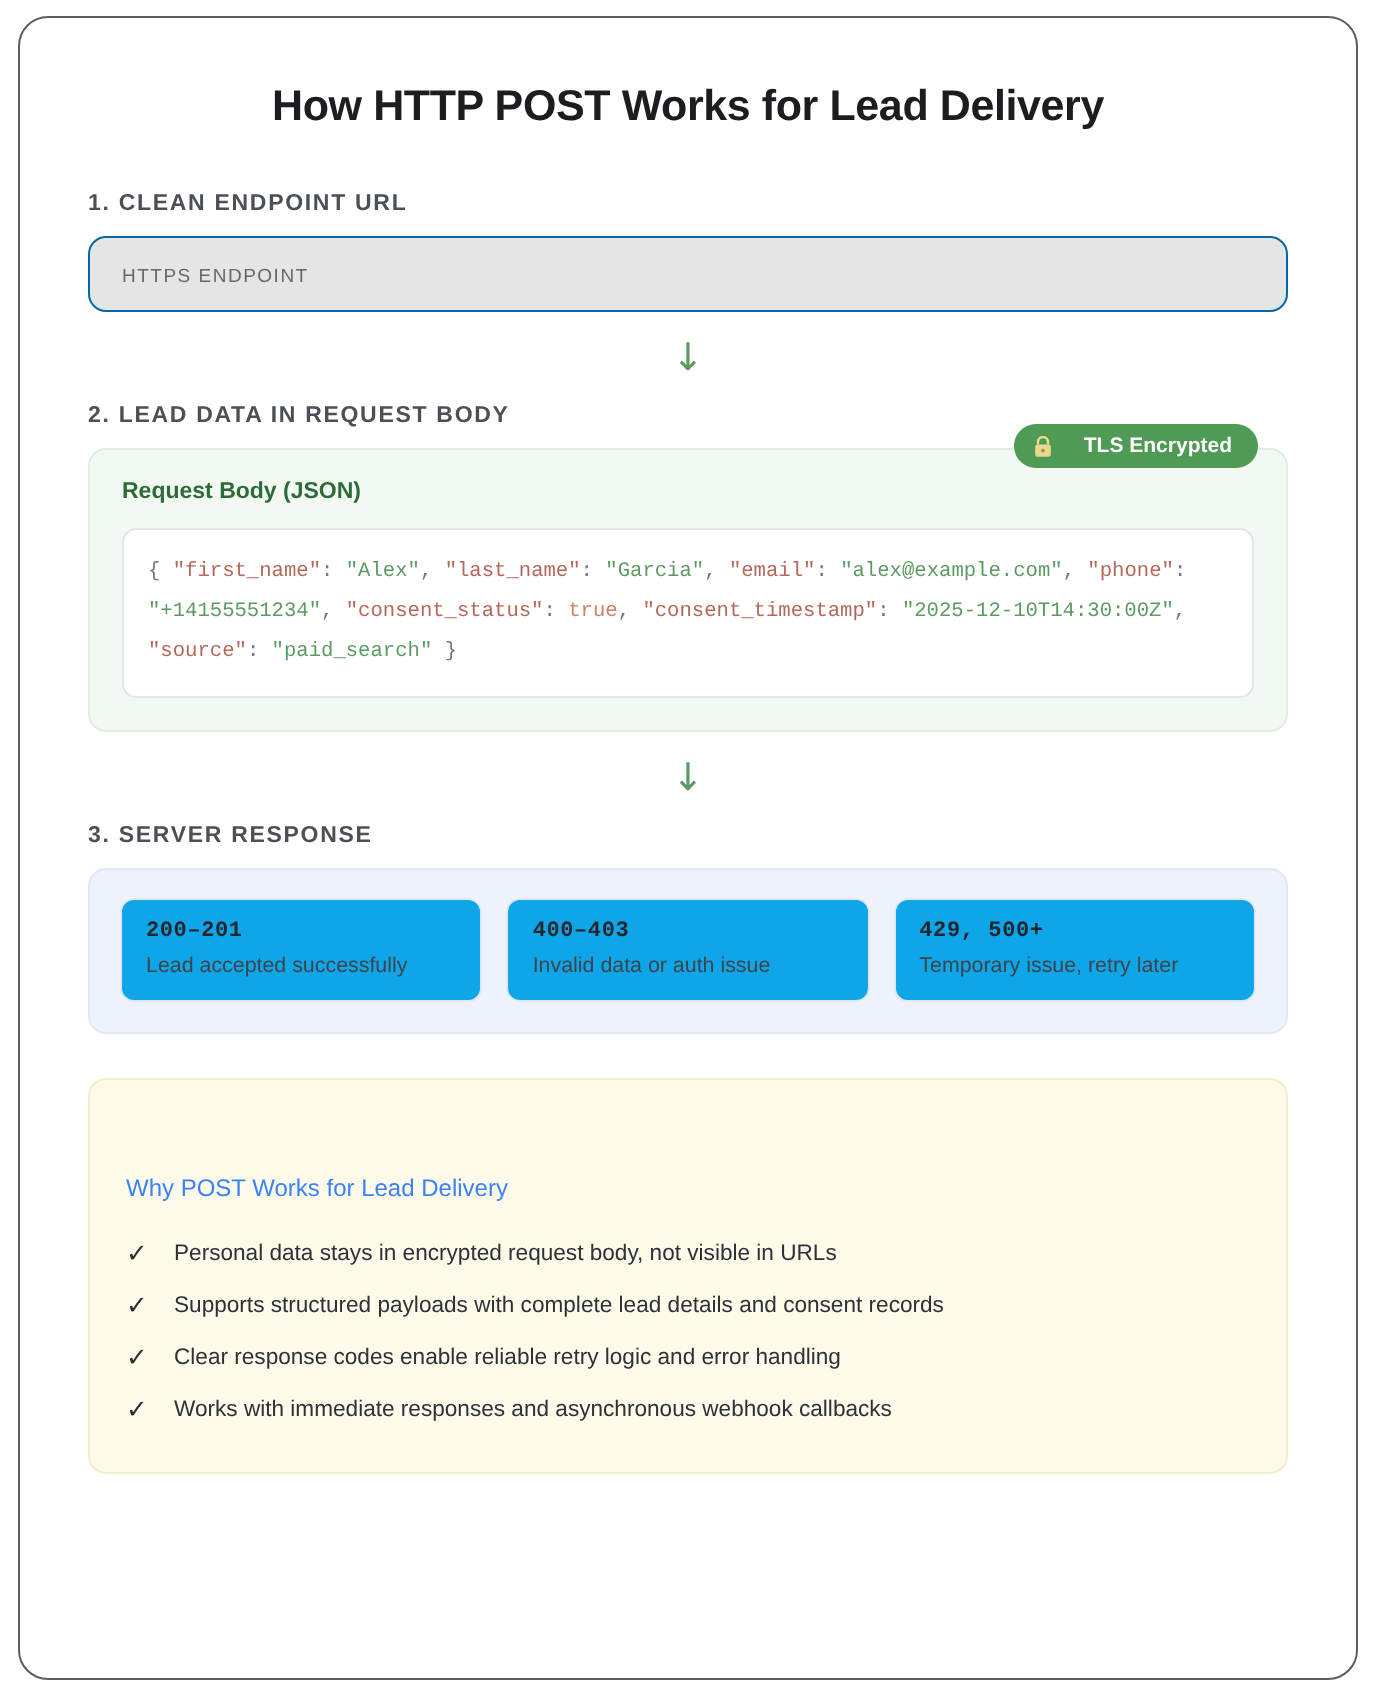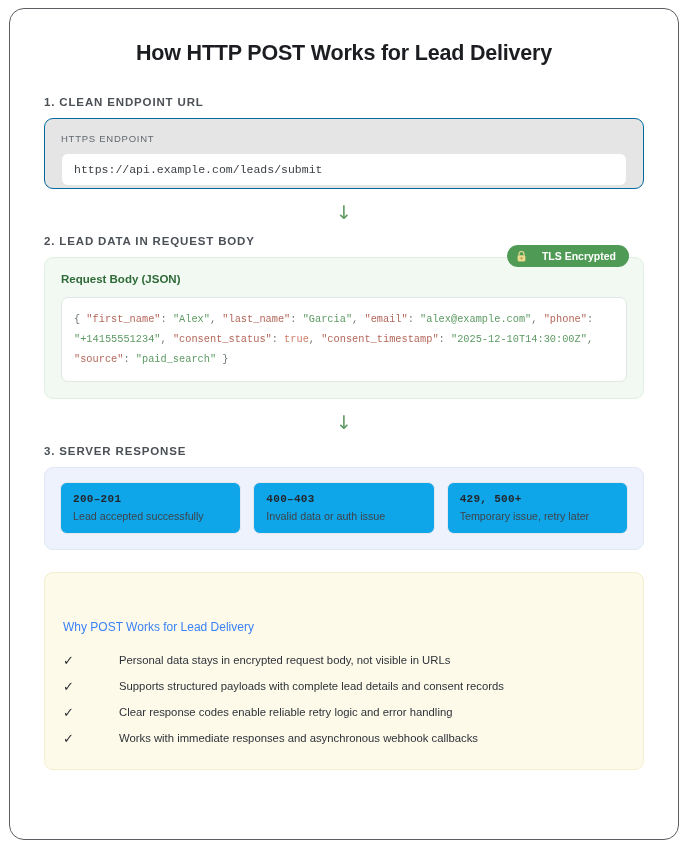--- a/index.html
+++ b/index.html
@@ -201,35 +201,33 @@
     color: #2c2f34;
     font-size: 13px;
     line-height: 1;
     width: 12px;
     flex: 0 0 12px;
     font-family: "DejaVu Sans", sans-serif;
   }
   .benefit-text {
     font-size: 11.3px;
     color: #2e3238;
-    margin-left: 32px;
   }
 </style>
 </head>
 <body>
 
 <div class="page">
   <div class="outer-card">
 
     <div class="page-title">How HTTP POST Works for Lead Delivery</div>
 
     <div class="step-heading">1. CLEAN ENDPOINT URL</div>
     <div class="green-panel">
       <div class="field-label">HTTPS ENDPOINT</div>
-      <div class="url-field">https://api.example.com/leads/submit</div>
     </div>
 
     <div class="arrow-row">
       <span class="arrow-glyph">↓</span>
     </div>
 
     <div class="step-heading">2. LEAD DATA IN REQUEST BODY</div>
     <div class="body-panel">
       <div class="tls-badge">
         <span class="lock-icon">

